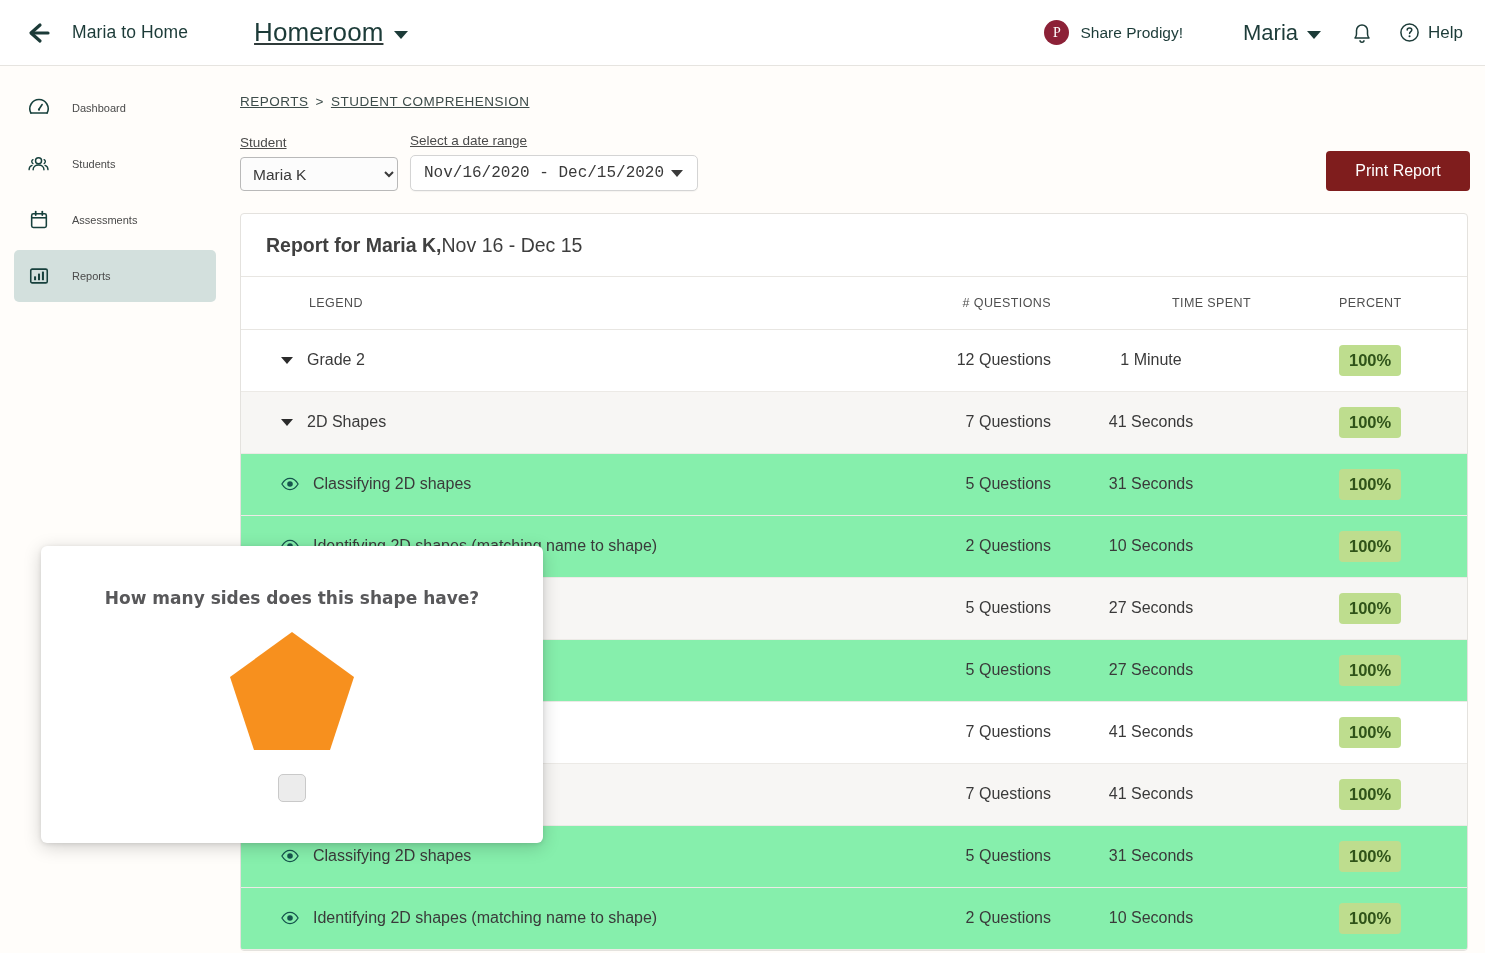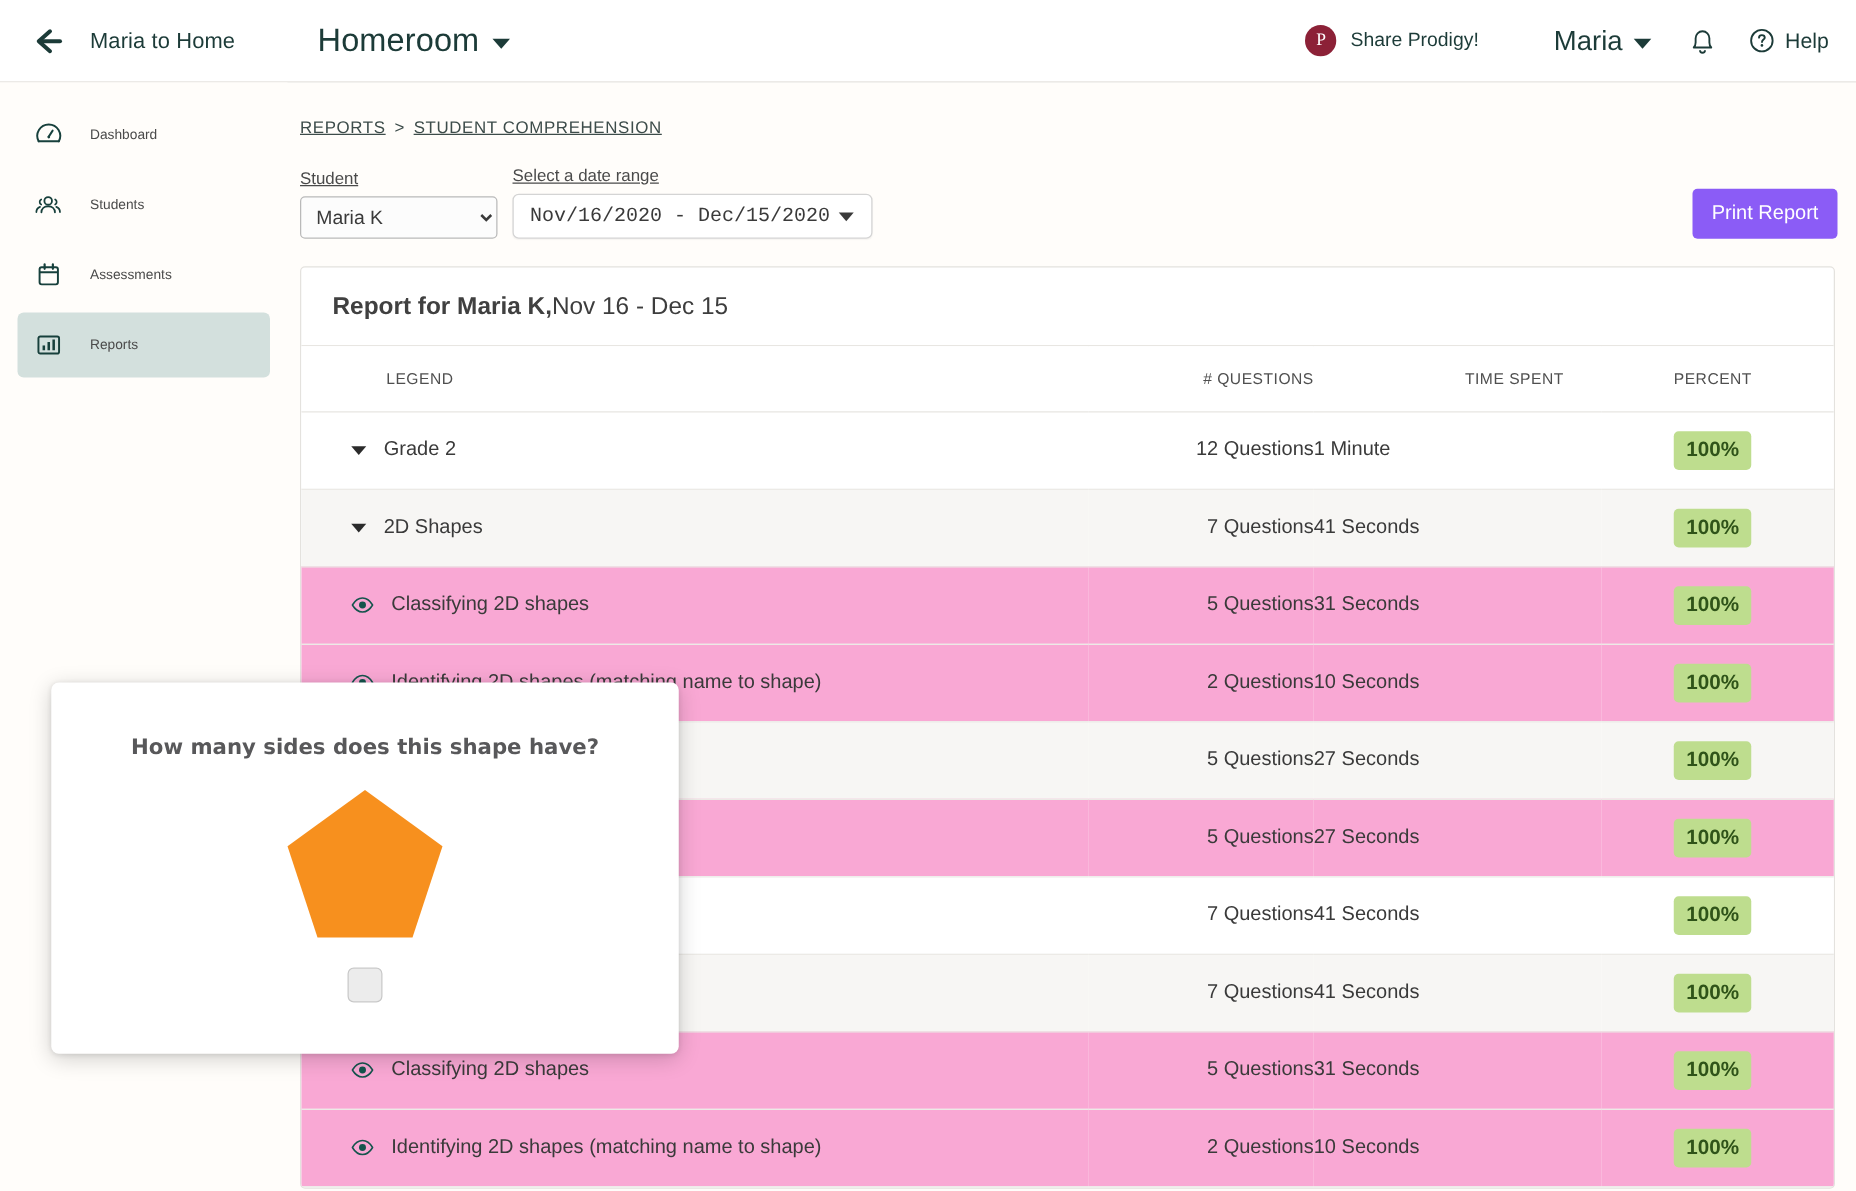--- a/index.html
+++ b/index.html
@@ -21,21 +21,21 @@
   }
   .back-btn {
     display: flex; align-items: center; gap: 14px;
     margin-left: 28px; cursor: pointer;
   }
   .back-arrow { width: 30px; height: 24px; display: block; }
   .back-label { font-size: 17.5px; color: #1c3b38; letter-spacing: .1px; }
 
   .homeroom {
     display: flex; align-items: center; gap: 11px;
-    margin-left: 66px; cursor: pointer;
+    margin-left: 66px; cursor: pointer; text-decoration: underline;
   }
   .homeroom-title {
     font-size: 26px; color: #1c3b38; font-weight: 400; letter-spacing: .1px;
   }
   .caret-down {
     width: 0; height: 0;
     border-left: 7px solid transparent;
     border-right: 7px solid transparent;
     border-top: 8px solid #1c3b38;
     margin-top: 4px;
@@ -116,22 +116,22 @@
     font-family: Liberation Mono, monospace;
   }
   .date-caret {
     width: 0; height: 0;
     border-left: 6px solid transparent;
     border-right: 6px solid transparent;
     border-top: 7px solid #3a3a3a;
   }
   .print-btn {
     position: absolute; right: 0; bottom: 0;
-    width: 116px; height: 40px;
-    background: #8b5cf6; color: #ffffff;
+    width: 144px; height: 40px;
+    background: #7f1d1d; color: #ffffff;
     border: none; border-radius: 4px;
     font-family: "Liberation Sans", sans-serif; font-size: 16px;
     cursor: pointer;
   }
 
   
   .report-card {
     margin-top: 22px;
     background: #ffffff;
     border: 1px solid #e4e2de;
@@ -156,25 +156,25 @@
     background: #ffffff;
   }
   th.c-legend { text-align: left; padding-left: 68px; width: 630px; }
   th.c-q { text-align: right; width: 180px; padding-right: 0; }
   th.c-t { text-align: right; width: 230px; padding-right: 30px; }
   th.c-p { text-align: left; width: 188px; padding-left: 58px; }
 
   table.report td { height: 62px; font-size: 16px; color: #3a3a3a; border-bottom: 1px solid #eceae6; }
   tr.row-white td { background: #ffffff; }
   tr.row-grey  td { background: #f7f6f4; }
-  tr.row-grey2 td { background: #f9a8d4; }
+  tr.row-grey2 td { background: #86efac; }
 
   td.c-legend { text-align: left; padding-left: 40px; }
   td.c-q { text-align: right; }
-  td.c-t { text-align: left; padding-right: 30px; }
+  td.c-t { text-align: center; padding-right: 30px; }
   td.c-p { padding-left: 58px; }
 
   .legend-cell { display: flex; align-items: center; gap: 14px; }
   .tri-toggle {
     width: 0; height: 0; flex: none;
     border-left: 6px solid transparent;
     border-right: 6px solid transparent;
     border-top: 7px solid #2b2b2b;
     cursor: pointer;
   }

